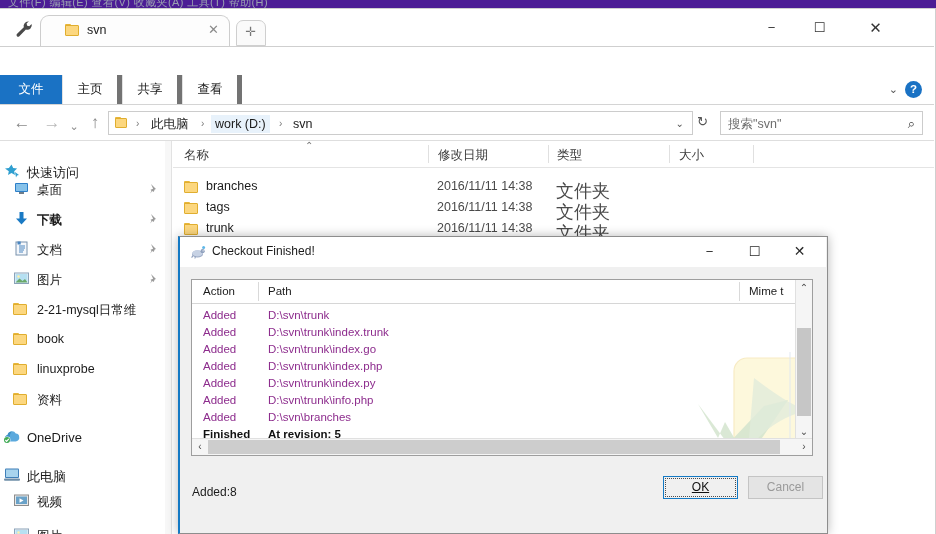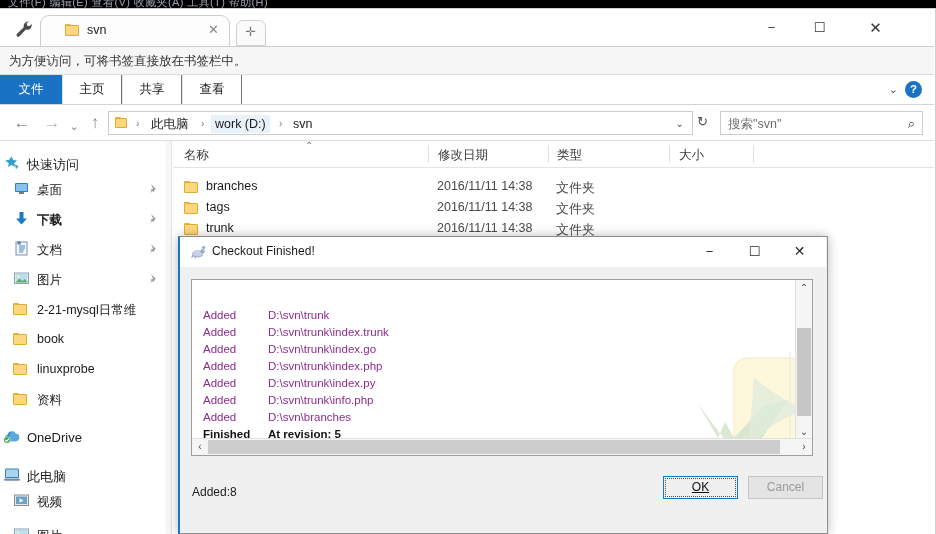--- a/index.html
+++ b/index.html
@@ -13,21 +13,21 @@
   
   #wallpaper{left:0;top:0;width:936px;height:534px;background:#ffffff;overflow:hidden;}
   #wp-magenta{left:832px;top:486px;width:104px;height:48px;background:#e0007c;overflow:hidden;}
   #wp-dots{position:absolute;left:0;top:0;right:0;bottom:0;
     background-image:radial-gradient(circle, rgba(0,0,0,.18) 0.7px, transparent 0.9px);
     background-size:9px 9px;}
   #wp-orange{position:absolute;left:36px;top:-40px;width:120px;height:92px;border-radius:50%;background:#f7941d;}
   #wp-left-strip{left:0px;top:132px;width:3px;height:402px;background:#2b7a2b;}
 
   
-  #topstrip{left:0;top:0;width:936px;height:8px;background:#000000;border-bottom:1px solid #d8d8d8;overflow:hidden;}
+  #topstrip{left:0;top:0;width:936px;height:8px;background:#4c1d95;border-bottom:1px solid #d8d8d8;overflow:hidden;}
   #topstrip .ghost{position:absolute;left:8px;top:-5px;font-size:11px;color:#9aa0b0;white-space:nowrap;letter-spacing:.4px;}
 
   
   #explorer{left:0;top:8px;width:936px;height:526px;background:#ffffff;border:1px solid #cfcfcf;border-left:none;border-bottom:none;box-sizing:border-box;}
 
   
   #titlebar{left:0;top:0;width:934px;height:38px;background:#ffffff;}
   #wrench-icon{left:14px;top:10px;width:20px;height:20px;}
   #tabstrip{left:40px;top:6px;height:32px;}
   .tab{position:absolute;left:0;top:0;width:190px;height:31px;
@@ -43,21 +43,21 @@
 
   
   #hintbar{left:0;top:38px;width:934px;height:28px;background:#f6f6f6;border-bottom:1px solid #dcdcdc;box-sizing:border-box;}
   #hintbar .txt{position:absolute;left:9px;top:6px;font-size:12.5px;color:#333;}
 
   
   #ribbon{left:0;top:66px;width:934px;height:30px;background:#ffffff;border-bottom:1px solid #d4d4d4;box-sizing:border-box;}
   .rtab{position:absolute;top:0;height:29px;line-height:29px;font-size:12.5px;color:#1a1a1a;
         text-align:center;box-sizing:border-box;}
   .rtab.file{background:#1a72c4;color:#fff;}
-  .rtab.plain{border-left:1px solid #e2e2e2;border-right:1px solid #737373;}
+  .rtab.plain{border-left:1px solid #e2e2e2;border-right:5px solid #737373;}
   #ribbon-chevron{position:absolute;right:36px;top:8px;font-size:11px;color:#555;}
   #ribbon-help{position:absolute;right:12px;top:6px;width:17px;height:17px;border-radius:50%;
         background:#1a72c4;color:#fff;font-size:11.5px;text-align:center;line-height:17px;font-weight:bold;}
 
   
   #addrrow{left:0;top:96px;width:934px;height:36px;background:#fff;border-bottom:1px solid #dedede;box-sizing:border-box;}
   .navbtn{position:absolute;top:8px;font-size:17px;color:#8a8a8a;line-height:20px;text-align:center;}
   #crumbbox{position:absolute;left:108px;top:6px;width:585px;height:24px;
         border:1px solid #cccccc;background:#fff;box-sizing:border-box;}
   #crumbbox .cfolder{position:absolute;left:6px;top:4px;}
@@ -83,21 +83,21 @@
   
   #filelist{left:173px;top:132px;width:761px;height:394px;background:#fff;overflow:hidden;}
   #colhdr{position:absolute;left:0;top:0;width:761px;height:26px;background:#fff;border-bottom:1px solid #e4e4e4;}
   .col{position:absolute;top:6px;font-size:12.5px;color:#3a3a3a;}
   .colsep{position:absolute;top:4px;width:1px;height:18px;background:#e0e0e0;}
   #sortcaret{position:absolute;left:132px;top:-1px;font-size:10px;color:#777;}
   .frow{position:absolute;left:0;width:627px;height:21px;}
   .frow .fico{position:absolute;left:11px;top:3px;}
   .frow .fname{position:absolute;left:33px;top:2px;font-size:12.5px;color:#1b1b1b;}
   .frow .fdate{position:absolute;left:264px;top:2px;font-size:12.5px;color:#4a4a4a;}
-  .frow .ftype{position:absolute;left:383px;top:2px;font-size:13px;color:#4a4a4a;}
+  .frow .ftype{position:absolute;left:383px;top:2px;font-size:18px;color:#4a4a4a;}
 
   
   .fld{display:inline-block;width:15px;height:13px;position:relative;}
   .fld:before{content:"";position:absolute;left:0;top:1px;width:6px;height:2px;background:#e8b63a;border-radius:1px 1px 0 0;}
   .fld:after{content:"";position:absolute;left:0;top:2px;width:14px;height:11px;background:#fcd77f;border:1px solid #e0ae2f;box-sizing:border-box;border-radius:0 1px 1px 1px;}
   .fld.sm{width:13px;height:12px;}
   .fld.sm:after{width:12px;height:10px;}
 
   
   #dialog{left:178px;top:236px;width:650px;height:298px;background:#f0f0f0;
@@ -175,23 +175,20 @@
         <span>✛</span>
       </div>
     </div>
 
     <div class="abs dlgbtn" style="right:140px;top:4px;color:#333;">−</div>
     <div class="abs dlgbtn" style="right:92px;top:4px;color:#333;">☐</div>
     <div class="abs dlgbtn" style="right:36px;top:4px;color:#333;font-size:15px;">✕</div>
   </div>
   <div class="abs" id="tabline"></div>
 
-  <div class="abs" id="hintbar">
-    <div class="txt">为方便访问，可将书签直接放在书签栏中。</div>
-  </div>
 
   <div class="abs" id="ribbon">
     <div class="rtab file" style="left:0;width:62px;">文件</div>
     <div class="rtab plain" style="left:62px;width:60px;">主页</div>
     <div class="rtab plain" style="left:122px;width:60px;">共享</div>
     <div class="rtab plain" style="left:182px;width:60px;">查看</div>
     <div id="ribbon-chevron">⌄</div>
     <div id="ribbon-help">?</div>
   </div>
 
@@ -215,21 +212,21 @@
     <div id="refreshbtn">↻</div>
 
     <div id="searchbox">
       <span class="ph">搜索"svn"</span>
       <span id="search-icon">⌕</span>
     </div>
   </div>
 
   <div class="abs" id="navpane">
     <div id="nav-items">
-        <div class="navitem" style="top: 12px;">
+        <div class="navitem" style="top: 20px;">
           <span class="ico" style="left: 3px;"><svg width="17" height="15" viewBox="0 0 17 15">
               <path d="M8.5 1.5l1.7 3.6 3.9.5-2.9 2.6.8 3.9-3.5-2-3.5 2 .8-3.9L2 5.6l3.9-.5z" fill="#2f9fd0"></path>
               <path d="M12 9l4 3-2 .6-1 2z" fill="#2f9fd0"></path>
             </svg></span>
           <span class="lbl" style="left: 27px; font-size: 13px;">快速访问</span>
         </div>
         <div class="navitem" style="top: 38px;">
           <span class="ico" style="left: 13px;"><svg width="17" height="15" viewBox="0 0 17 15">
               <rect x="2" y="2" width="13" height="9" rx="1" fill="#2d7fc9"></rect>
               <rect x="3" y="3" width="11" height="7" fill="#86c2ea"></rect>
@@ -379,20 +376,27 @@
     <div id="dlg-title">Checkout Finished!</div>
     <div class="dlgbtn" style="right:94px;">−</div>
     <div class="dlgbtn" style="right:49px;">☐</div>
     <div class="dlgbtn" style="right:4px;font-size:14px;">✕</div>
   </div>
 
   <div id="dlg-body">
 
     <div id="listframe">
 
+      <div id="lst-hdr">
+        <div class="lcol" style="left:11px;">Action</div>
+        <div class="lcol" style="left:76px;">Path</div>
+        <div class="lcol" style="left:557px;">Mime t</div>
+        <div class="lcolsep" style="left:66px;"></div>
+        <div class="lcolsep" style="left:547px;"></div>
+      </div>
 
       <div id="watermark">
         <svg width="125" height="135" viewBox="0 0 125 135">
           <rect x="42" y="6" width="80" height="118" rx="13" fill="#fdf5c8" stroke="#f3dfa0" stroke-width="1.2"></rect>
           <path d="M6 52 L26 86 L33 70 L55 108 L96 48 L72 54 L36 92 Z" fill="#b9d4b0" opacity=".85"></path>
           <path d="M62 26 C86 44 104 56 118 58 C96 62 74 74 56 98" fill="#cfe0c6" opacity=".8"></path>
           <line x1="98" y1="0" x2="98" y2="135" stroke="#cfd9e8" stroke-width="1"></line>
         </svg>
       </div>
 

